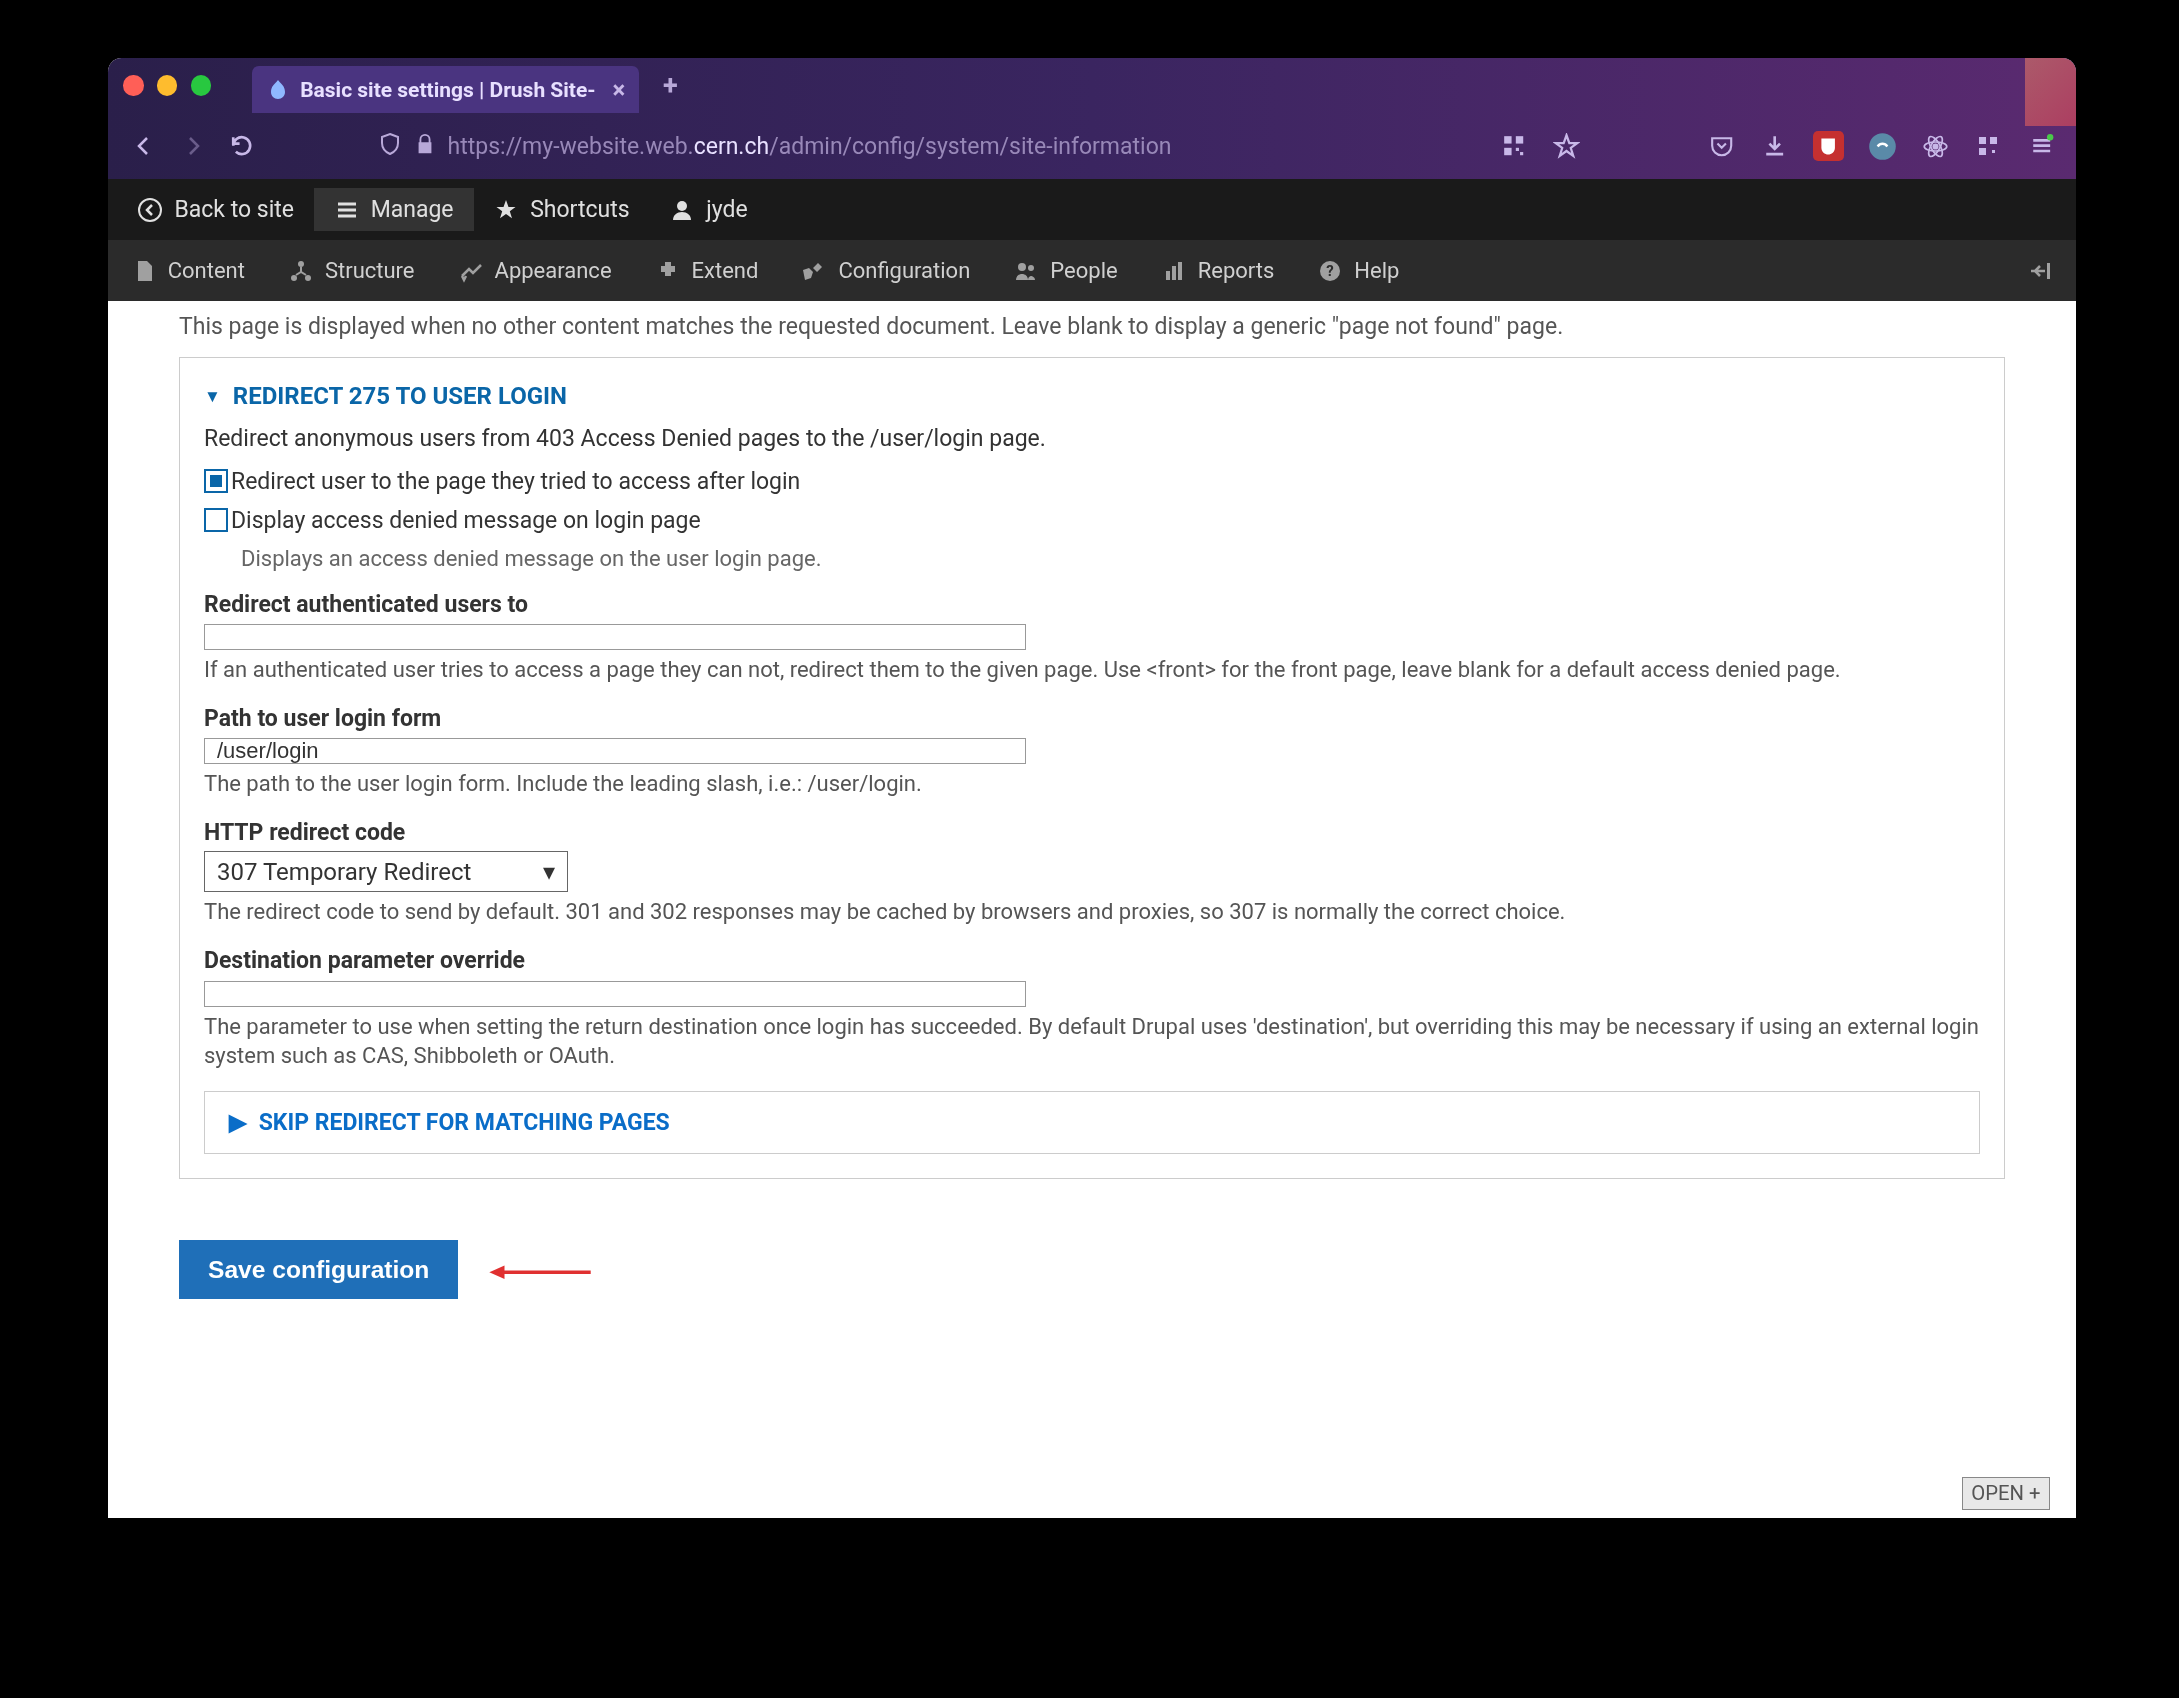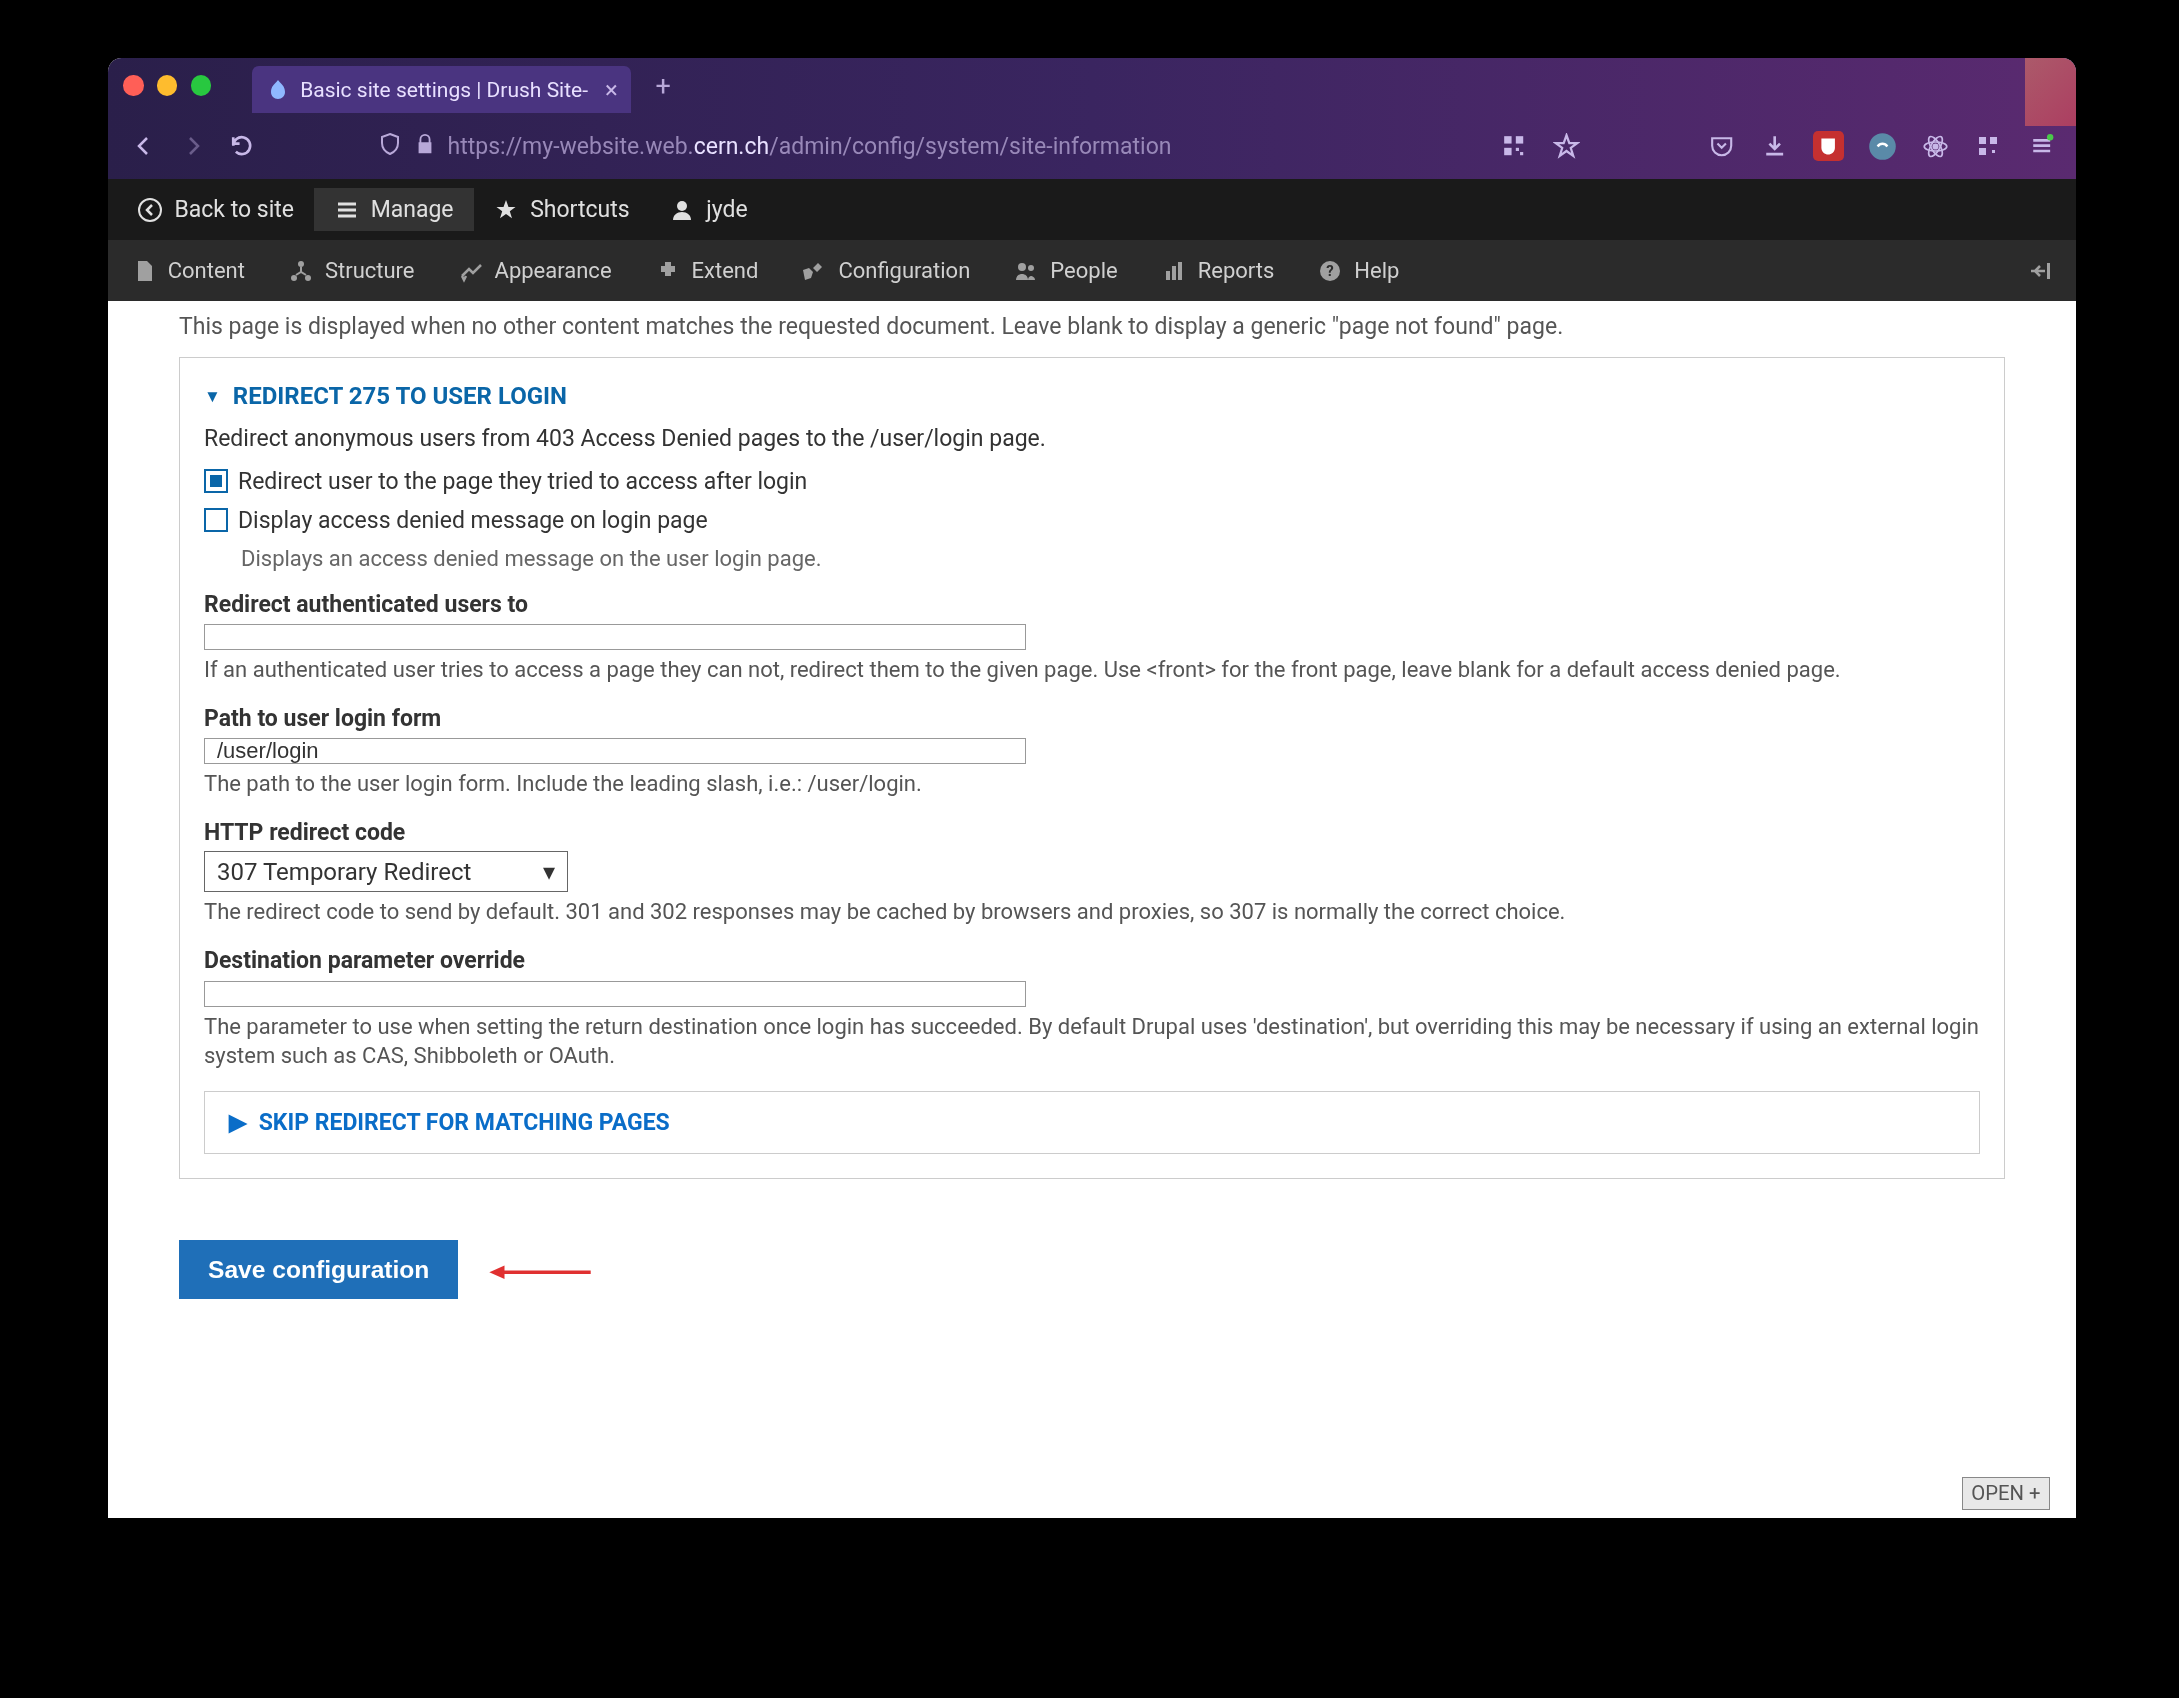--- a/index.html
+++ b/index.html
@@ -1,18 +1,18 @@
 <!DOCTYPE html>
 <html style="font-size:13.6px"><head>
 <meta charset="utf-8">
 <style>
 * { margin: 0; padding: 0; box-sizing: border-box; }
 body { background: #000; font-family: -apple-system, BlinkMacSystemFont, "Segoe UI", Roboto, sans-serif; width: 2180px; height: 1698px; position: relative; }
 .browser-window { position: absolute; top: 58px; left: 108px; width: 1968px; height: 1460px; background: #fff; border-radius: 13.6px 13.6px 0 0; overflow: hidden; }
-.browser-chrome { background: linear-gradient(90deg, #2a1f4a 0%, #3a2560 50%, #5a2a70 100%); height: 55px; display: flex; align-items: center; padding: 0 15.3px; }
+.browser-chrome { background: linear-gradient(90deg, #2a1f4a 0%, #3a2560 50%, #5a2a70 100%); height: 55px; display: flex; align-items: center; padding: 0 15.3px; font-weight: bold; }
 .traffic-lights { display: flex; gap: 13.6px; margin-right: 41px; }
 .light { width: 20.3px; height: 20.3px; border-radius: 50%; }
 .light.red { background: #ff5f57; }
 .light.yellow { background: #febc2e; }
 .light.green { background: #28c840; }
 .tab { background: #4a3480; border-radius: 6.8px 6.8px 0 0; padding: 8.5px 13.6px; display: flex; align-items: center; gap: 10.2px; color: #e8e0ff; font-size: 21px; margin-top: 8.5px; height: 47px; }
 .tab-icon { width: 24px; height: 24px; display: flex; align-items: center; justify-content: center; }
 .tab-icon svg { fill: #8fb8ff; }
 .tab-close { color: #c8b8e8; margin-left: 6.8px; font-size: 24px; cursor: pointer; }
 .new-tab { color: #b8a8d8; font-size: 27px; margin-left: 24px; cursor: pointer; }
@@ -33,21 +33,21 @@
 .admin-bar-2 { background: #2b2b2b; height: 61px; display: flex; align-items: center; padding: 0 1.7px; color: #d0d0d0; font-size: 22px; }
 .admin-menu-item { display: flex; align-items: center; gap: 12px; padding: 0 22px; height: 61px; cursor: pointer; }
 .admin-menu-item svg { fill: #a0a0a0; width: 24px; height: 24px; }
 .admin-bar-2 .spacer { flex: 1; }
 .content-area { background: #fff; padding: 0 71px 71px 71px; color: #333; font-size: 23px; }
 .page-helper { color: #555; padding: 12px 0 17px 0; font-size: 23px; }
 .fieldset { border: 0.8px solid #ccc; padding: 24px; margin-bottom: 12px; }
 .fieldset-title { color: #0a66a8; font-weight: 700; font-size: 24px; margin-bottom: 15.3px; display: flex; align-items: center; gap: 12px; }
 .fieldset-title .triangle { font-size: 17px; }
 .fieldset-desc { color: #333; margin-bottom: 15.3px; font-size: 23px; }
-.checkbox-row { display: flex; align-items: flex-start; gap: 10px; margin: 12px 0; }
+.checkbox-row { display: flex; align-items: flex-start; gap: 3px; margin: 12px 0; }
 .checkbox { width: 24px; height: 24px; border: 2.5px solid #0a66a8; display: flex; align-items: center; justify-content: center; flex-shrink: 0; margin-top: 1.7px; }
 .checkbox.checked::after { content: ''; width: 12px; height: 12px; background: #0a66a8; }
 .checkbox-label { color: #333; font-size: 23px; }
 .checkbox-help { color: #666; font-size: 22px; margin-left: 37px; margin-top: 1.7px; margin-bottom: 15.3px; }
 .form-label { font-weight: 700; color: #333; font-size: 23px; margin-top: 20.3px; margin-bottom: 5.1px; }
 .form-input { border: 0.8px solid #999; height: 26px; width: 822px; padding: 0 12px; font-size: 22px; color: #333; background: #fff; }
 .form-select { border: 0.8px solid #666; height: 41px; width: 364px; padding: 0 12px; font-size: 24px; color: #333; background: #fff; display: flex; align-items: center; justify-content: space-between; margin-top: 5.1px; }
 .form-help { color: #555; font-size: 22px; margin-top: 5.1px; margin-bottom: 12px; line-height: 1.35; }
 .sub-fieldset { border: 0.8px solid #ccc; padding: 17px 24px; margin-top: 20.3px; }
 .sub-fieldset-title { color: #0a6dc8; font-weight: 700; font-size: 23px; display: flex; align-items: center; gap: 12px; }

